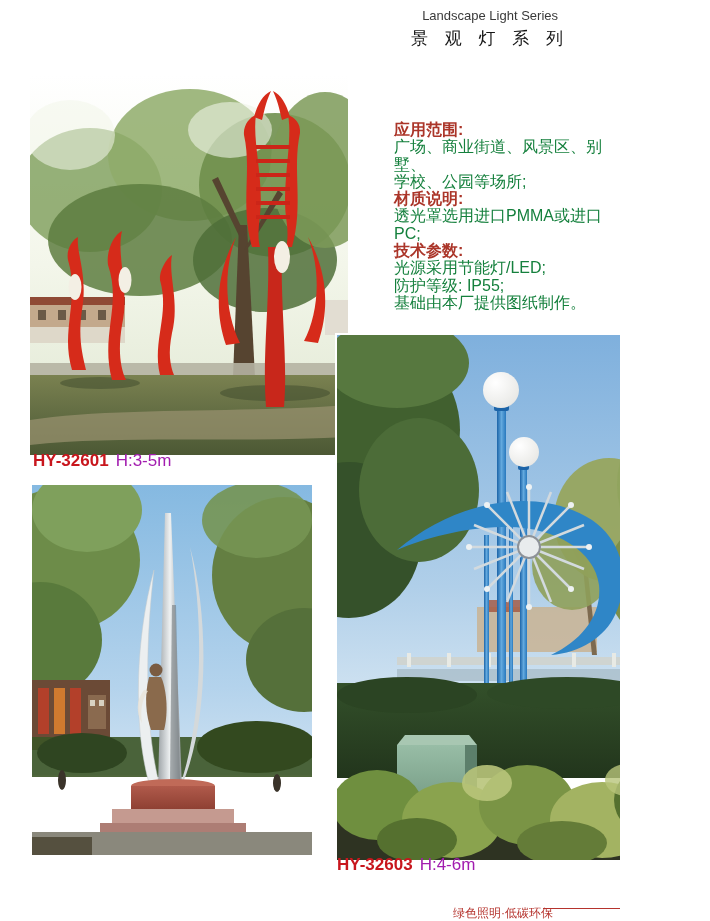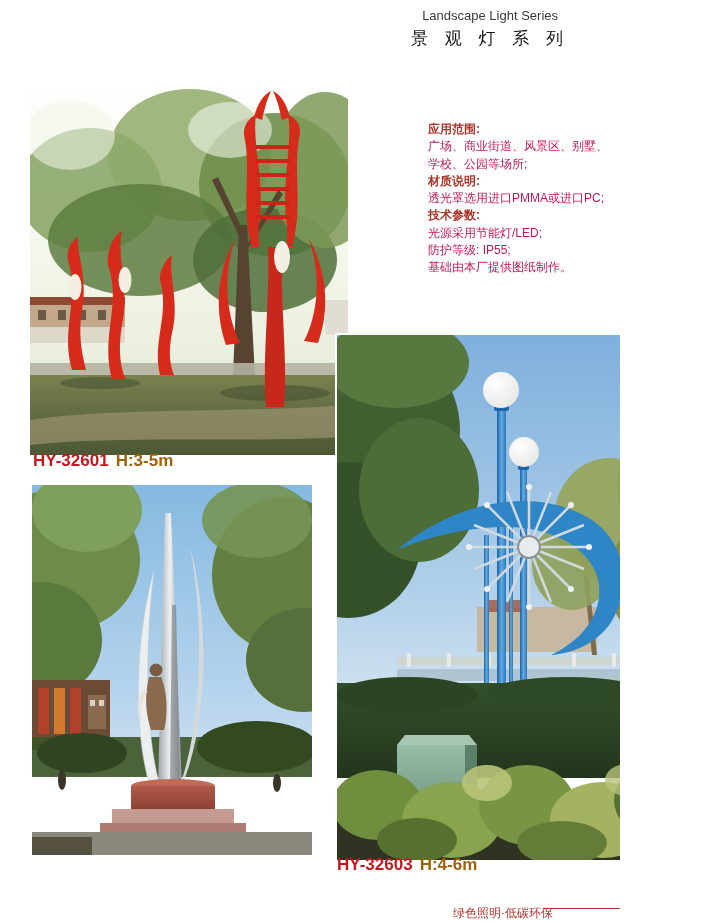--- a/index.html
+++ b/index.html
@@ -11,28 +11,28 @@
           letter-spacing:6px;margin-right:-6px;font-weight:500;}
   
   .photo{position:absolute;overflow:hidden;}
   .photo svg{display:block;width:100%;height:100%;}
   #photo1{left:30px;top:75px;width:318px;height:380px;}
   #photo2{left:32px;top:485px;width:280px;height:370px;}
   #photo3{left:335px;top:333px;width:325px;height:525px;border-left:2px solid #fff;border-top:2px solid #fff;}
   
   .prod-label{position:absolute;font-size:17px;font-weight:700;white-space:nowrap;}
   .prod-code{color:#c8161d;}
-  .prod-h{color:#a16207;font-weight:700;margin-left:7px;}
+  .prod-h{color:#a21caf;font-weight:400;margin-left:7px;}
   #label1{left:33px;top:451px;}
   #label2{left:33px;top:853px;}
   #label3{left:337px;top:855px;}
   
-  .specs{position:absolute;left:428px;top:121px;width:230px;font-size:12px;line-height:17.3px;}
+  .specs{position:absolute;left:394px;top:121px;width:230px;font-size:16px;line-height:17.3px;}
   .spec-title{color:#ab3529;font-weight:700;}
-  .spec-line{color:#be185d;}
+  .spec-line{color:#15803d;}
   
   .footer-slogan{position:absolute;right:67px;top:905px;font-size:12px;font-weight:400;color:#b5332d;}
   .footer-vline{position:absolute;left:648px;top:886px;width:2px;height:35px;background:#b5332d;}
   .footer-hline{position:absolute;left:543px;right:0;top:908px;height:1px;background:#b5332d;}
   .page-num{position:absolute;left:655px;top:887px;font-size:12px;font-weight:700;color:#101010;}
 </style>
 </head>
 <body>
 
 <div class="page">

